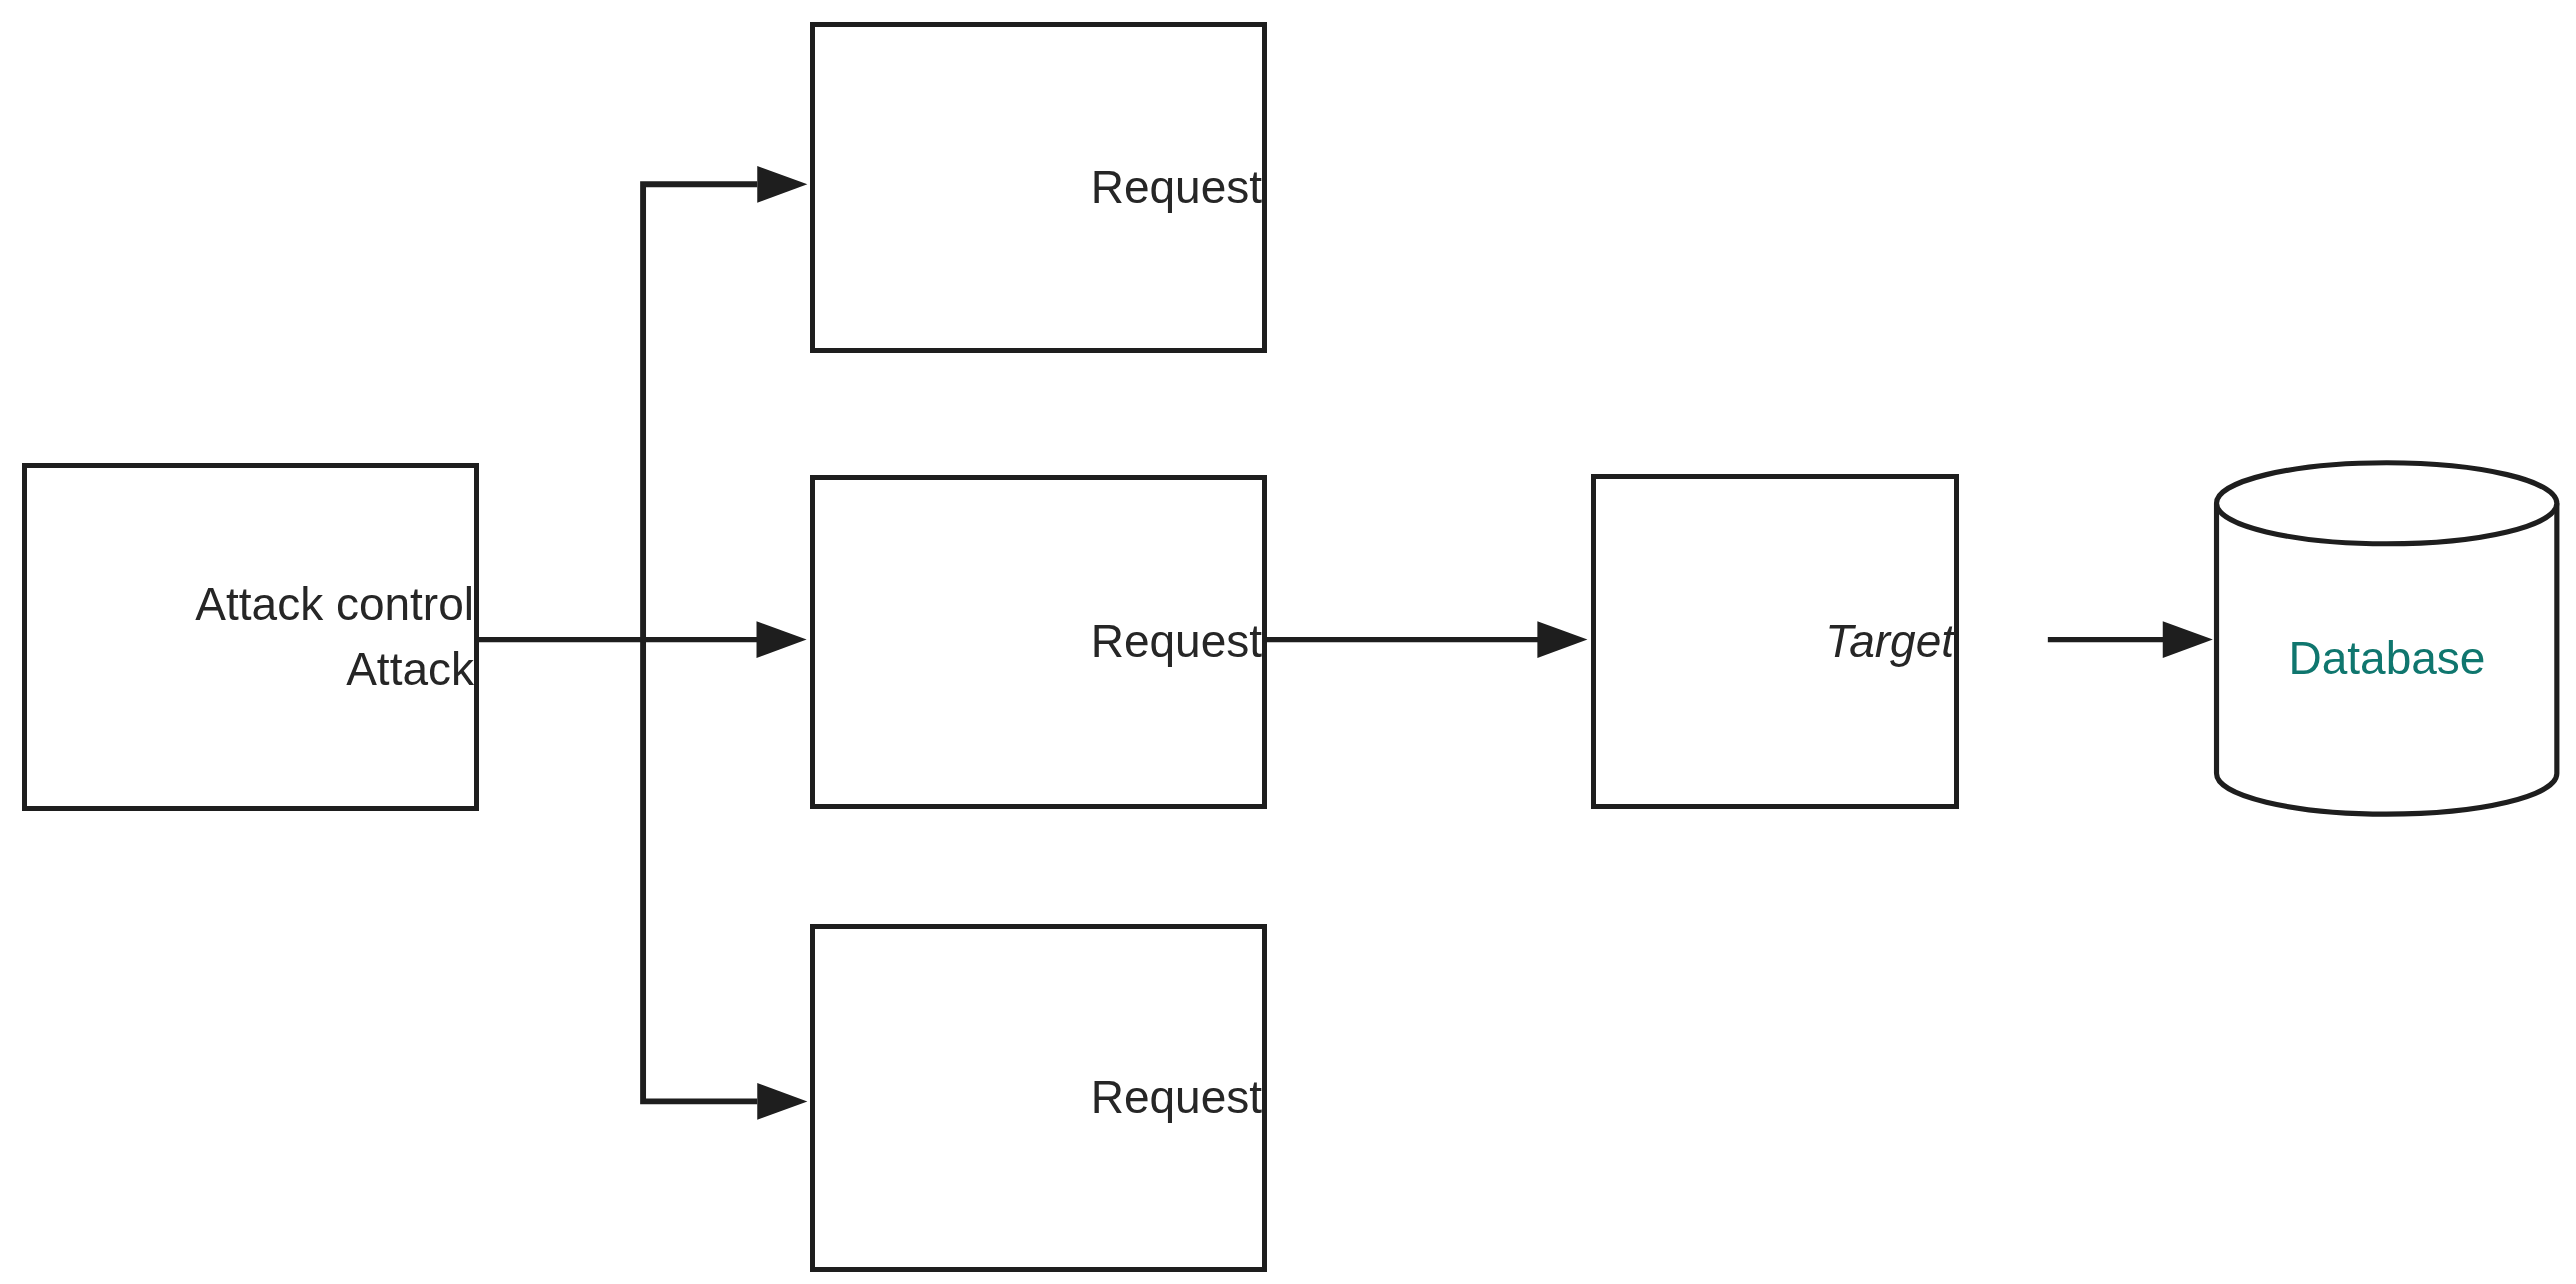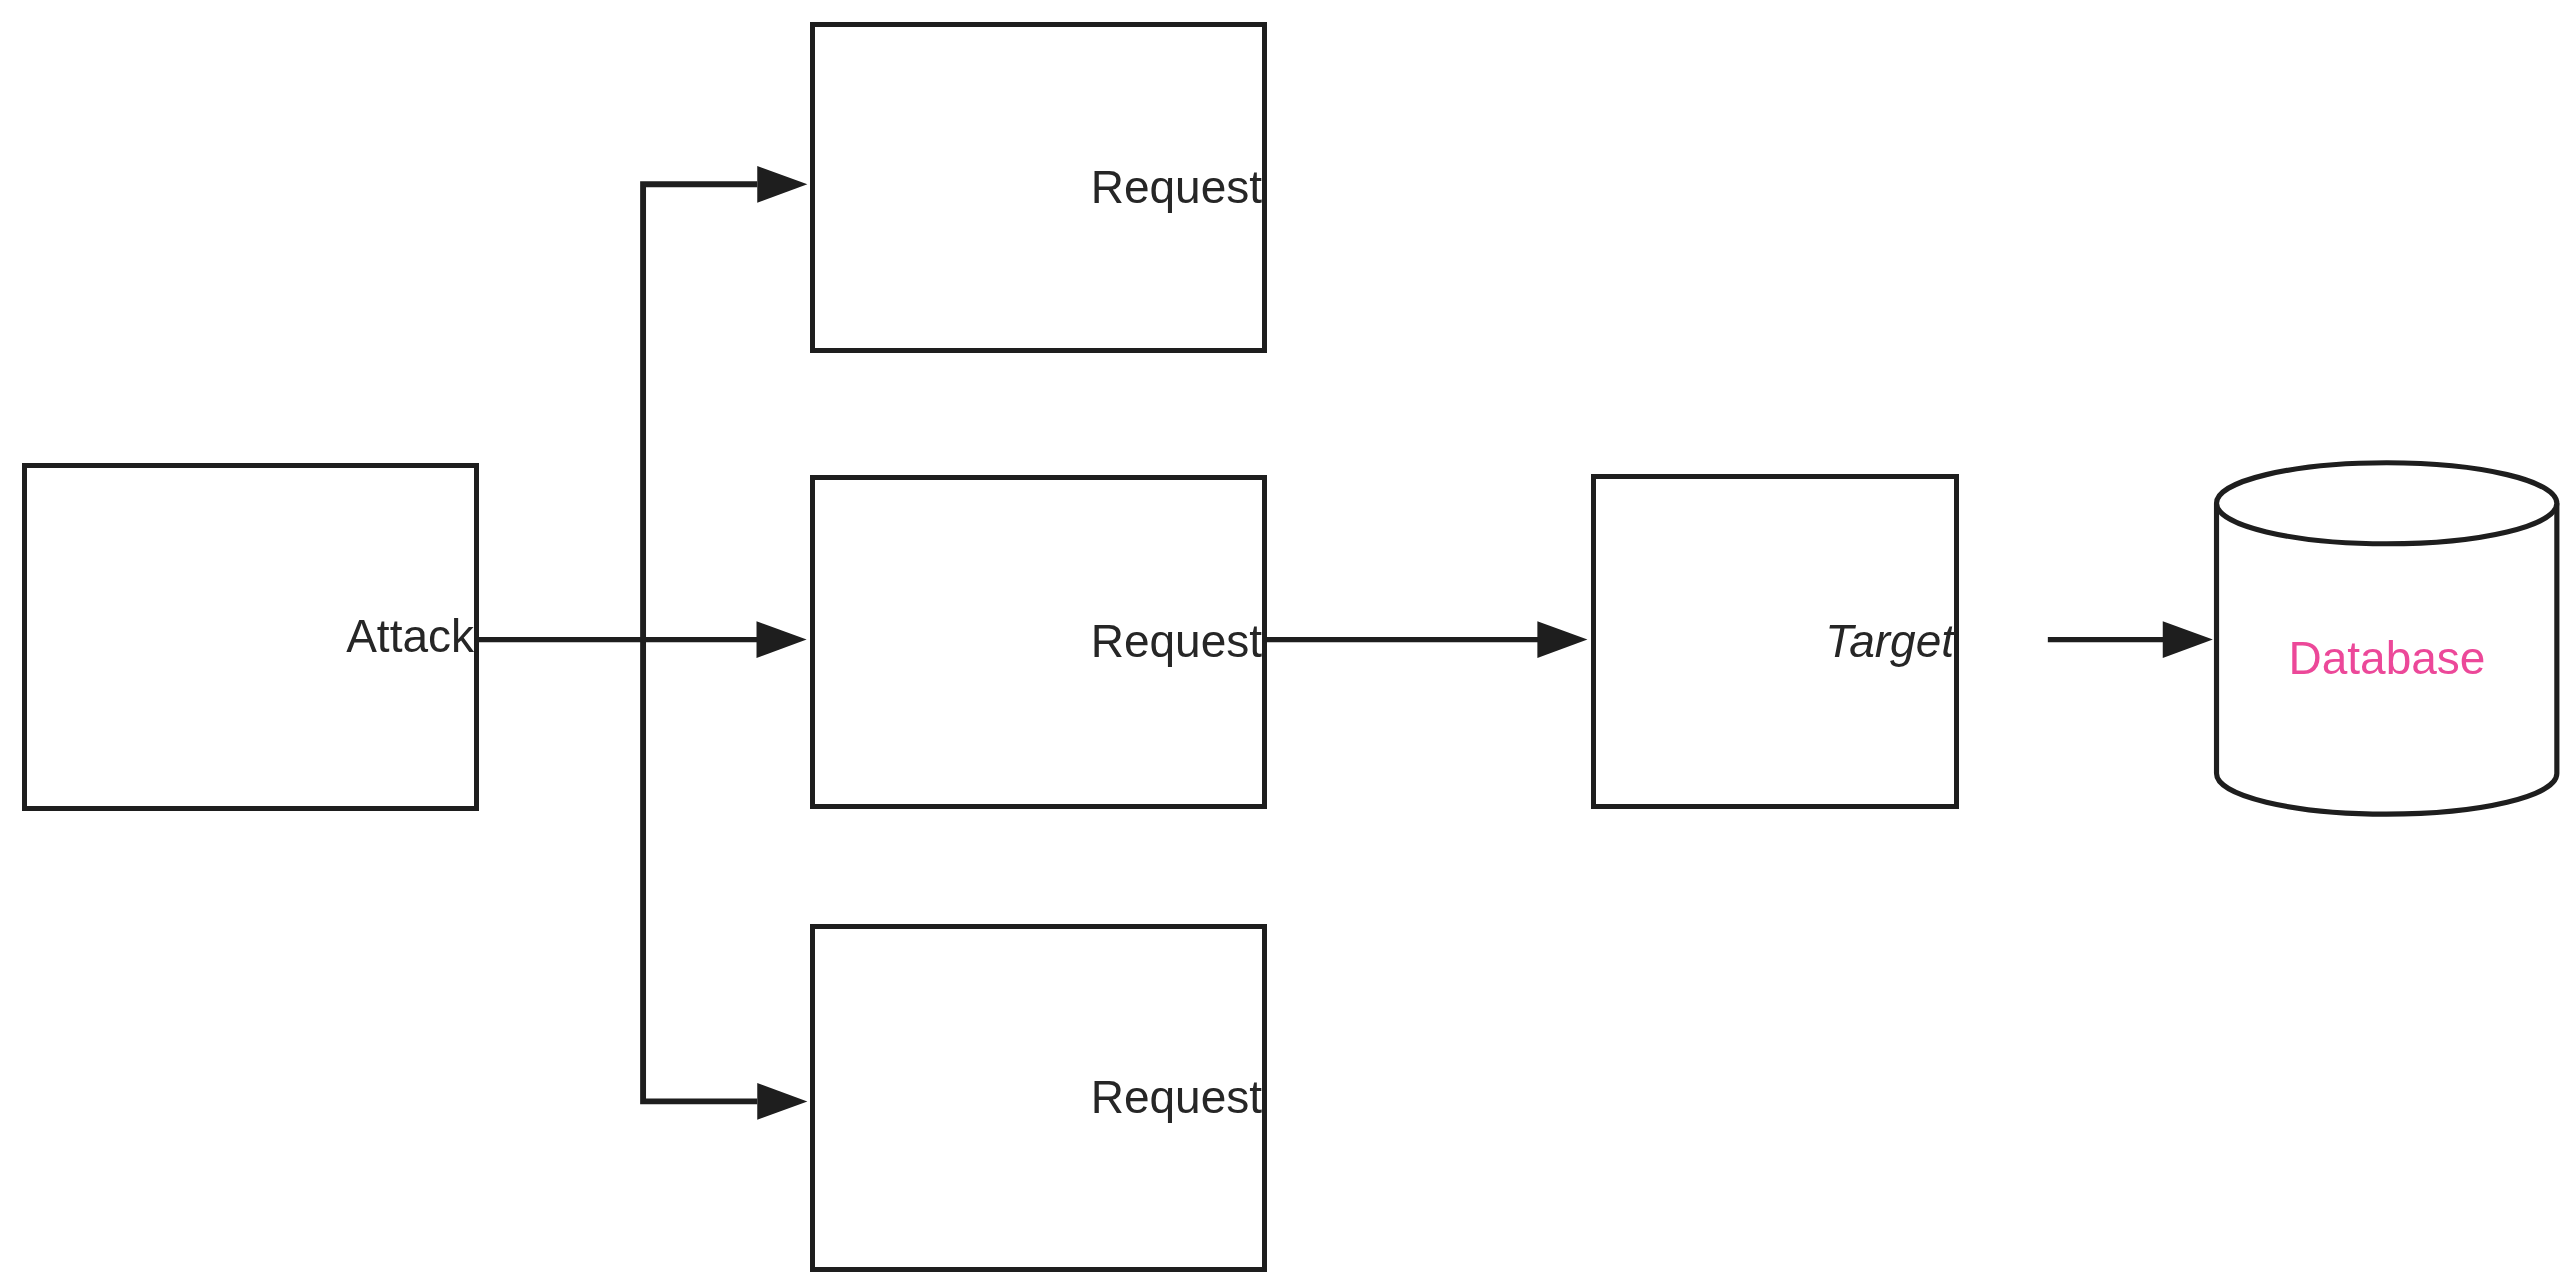--- a/index.html
+++ b/index.html
@@ -37,21 +37,21 @@
   #node-target      { left: 1591px; top: 474px;  width: 368px; height: 335px; font-style: italic; }
   #node-database-label {
     position: absolute;
     left: 2217px; top: 542px;
     width: 340px; height: 231px;
     display: flex;
     align-items: center;
     justify-content: center;
     text-align: center;
     font-size: 46px;
-    color: #ec4899;
+    color: #0f766e;
   }
   .line { display: block; }
 </style>
 </head>
 <body>
 
 <div id="canvas">
 
   <svg id="connector-layer" viewBox="0 0 3497 1744" xmlns="http://www.w3.org/2000/svg">
 
@@ -76,20 +76,21 @@
       <polygon points="3004,868 2936,843 2936,893" fill="#1e1e1e"></polygon>
     </g>
 
     <g>
       <path d="M 3009 683 L 3009 1050 A 231 55 0 0 0 3471 1050 L 3471 683" fill="#ffffff" stroke="#1e1e1e" stroke-width="7"></path>
       <ellipse cx="3240" cy="683" rx="231" ry="55" fill="#ffffff" stroke="#1e1e1e" stroke-width="7"></ellipse>
     </g>
   </svg>
 
   <div class="node" id="node-attack">
+    <span class="line">Attack control</span>
     <span class="line">Attack</span>
   </div>
 
   <div class="node" id="node-request-top">
     <span class="line">Request</span>
   </div>
 
   <div class="node" id="node-request-mid">
     <span class="line">Request</span>
   </div>

